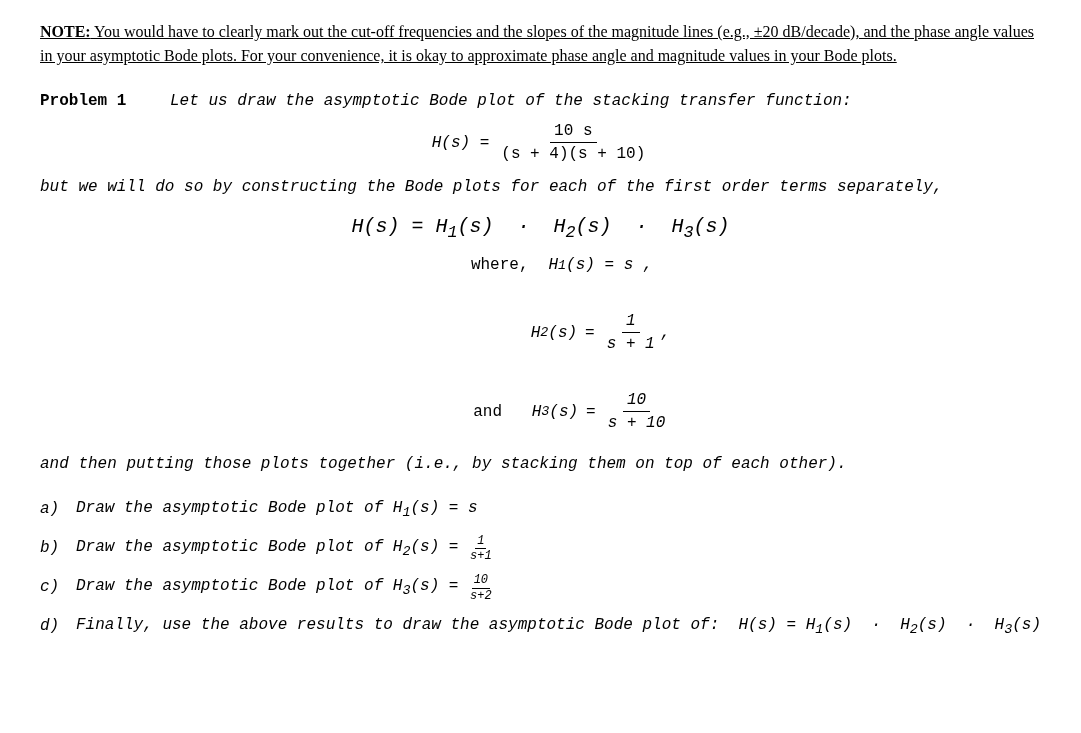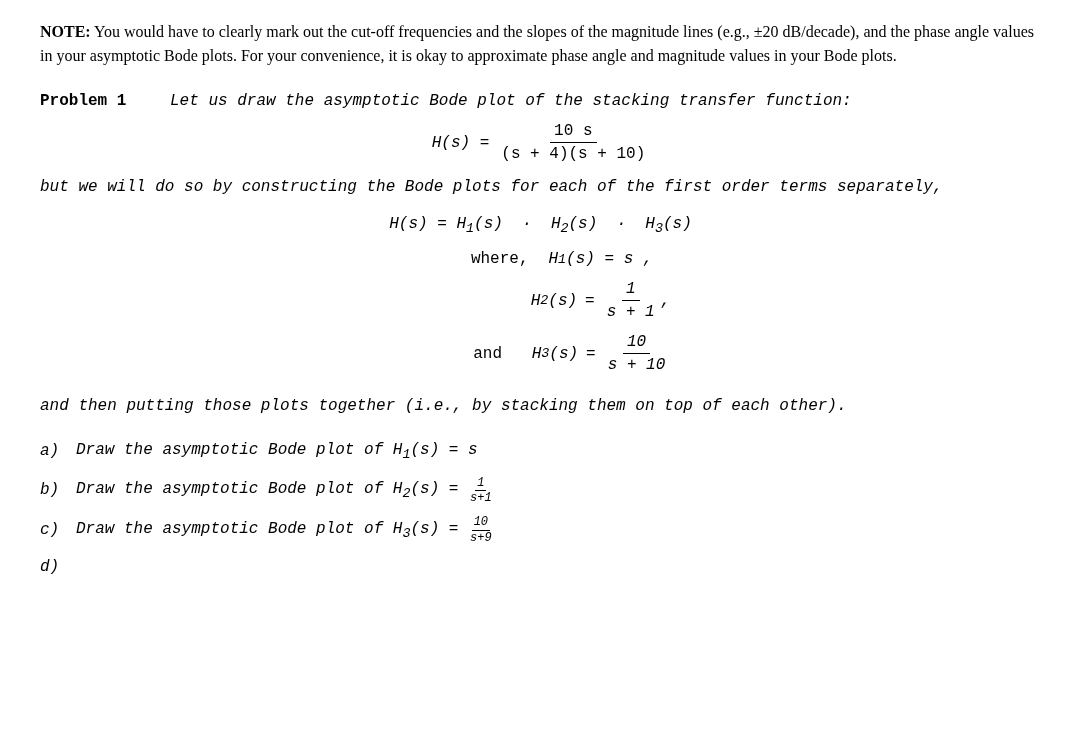--- a/index.html
+++ b/index.html
@@ -12,20 +12,21 @@
       font-family: 'Times New Roman', Times, serif;
       font-size: 16px;
       color: #000000;
       width: 1081px;
       min-height: 733px;
       padding: 20px 40px 20px 40px;
     }
     .note-section {
       margin-bottom: 24px;
       line-height: 1.5;
+      text-decoration: underline;
     }
     .note-section .note-label {
       font-weight: bold;
     }
     .problem-section {
       margin-bottom: 16px;
       font-family: Liberation Mono, monospace;
     }
     .problem-row {
       display: flex;
@@ -65,20 +66,21 @@
     .italic-para {
       font-style: italic;
       margin-bottom: 16px;
       line-height: 1.5;
     }
     .where-block {
       display: flex;
       flex-direction: column;
       align-items: center;
       margin: 10px 0 16px 0;
+      gap: 26px;
     }
     .where-row {
       display: flex;
       align-items: center;
       margin: 4px 0;
     }
     .where-label {
       min-width: 120px;
       text-align: right;
       padding-right: 20px;
@@ -123,21 +125,21 @@
     }
     .inline-frac .den {
       padding: 0 2px;
       text-align: left;
     }
     .h-eq-h1h2h3 {
       display: flex;
       align-items: center;
       justify-content: center;
       margin: 8px 0;
-      font-size: 16px;
+      font-size: 20px;
     }
   </style>
 </head>
 <body>
 
 <div class="note-section">
   <span class="note-label">NOTE:</span><span> You would have to clearly mark out the cut-off frequencies and the slopes of the magnitude lines (e.g., ±20 dB/decade), and the phase angle values in your asymptotic Bode plots.  For your convenience, it is okay to approximate phase angle and magnitude values in your Bode plots.</span>
 </div>
 
 <div class="problem-section">
@@ -212,22 +214,25 @@
       </span>
     </div>
 
     <div class="part-item">
       <span class="part-letter">c)</span>
       <span>
         Draw the asymptotic Bode plot of H<sub>3</sub>(s) =&nbsp;
       </span>
       <span class="inline-frac">
         <span class="num">10</span>
-        <span class="den">s+9</span>
+        <span class="den">s+2</span>
       </span>
     </div>
 
     <div class="part-item">
       <span class="part-letter">d)</span>
+      <span>
+        Finally, use the above results to draw the asymptotic Bode plot of:&nbsp; H(s) = H<sub>1</sub>(s) &nbsp;·&nbsp; H<sub>2</sub>(s) &nbsp;·&nbsp; H<sub>3</sub>(s)
+      </span>
     </div>
 
   </div>
 </div>
 
 </body></html>

